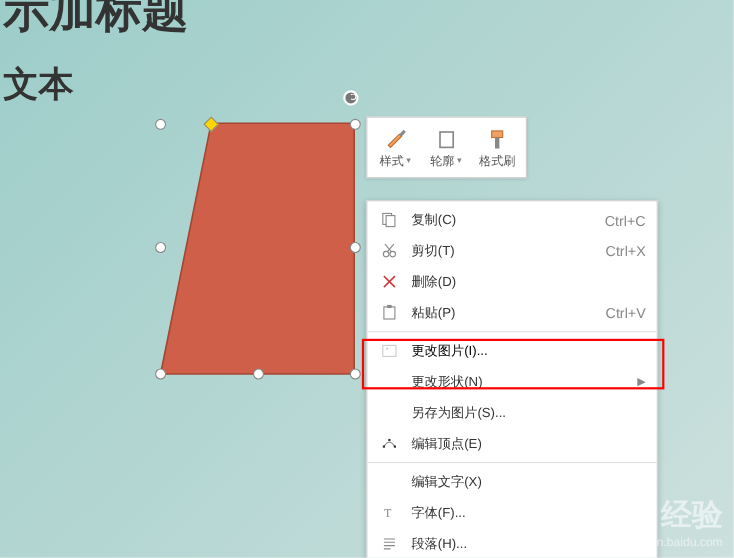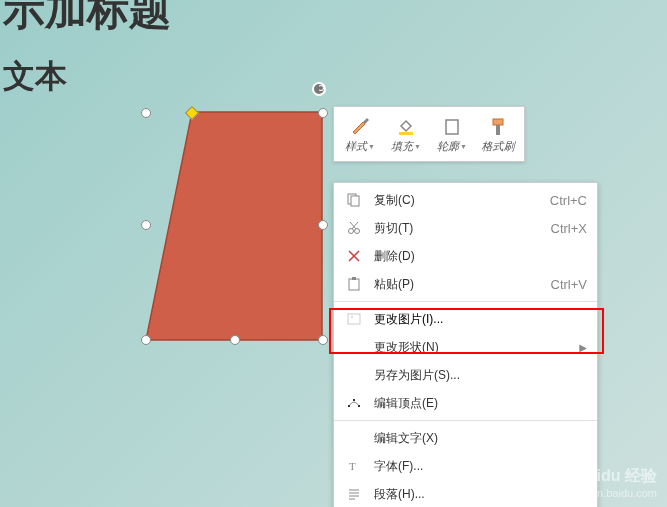--- a/index.html
+++ b/index.html
@@ -70,21 +70,20 @@
     .mini-toolbar {
       position: absolute;
       top: 106px;
       left: 333px;
       background: #fff;
       border: 1px solid #ccc;
       display: flex;
       padding: 4px 4px;
       gap: 2px;
       box-shadow: 0 1px 3px rgba(0,0,0,0.15);
-      font-style: italic;
     }
     .mini-btn {
       display: flex;
       flex-direction: column;
       align-items: center;
       justify-content: center;
       width: 44px;
       height: 46px;
       cursor: pointer;
       font-size: 11px;
@@ -150,21 +149,21 @@
     .watermark {
       position: absolute;
       bottom: 8px;
       right: 10px;
       text-align: right;
       color: rgba(255,255,255,0.55);
       font-size: 11px;
       pointer-events: none;
     }
     .watermark-logo {
-      font-size: 16px;
+      font-size: 28px;
       font-weight: bold;
     }
   </style>
 </head>
 <body>
 
 <div class="partial-title">示加标题</div>
 <div class="subtitle">文本</div>
 
 <svg class="shape-svg" width="200" height="240">
@@ -190,32 +189,20 @@
         </svg>
     </div>
     <div class="mini-btn-label">
         <span>样式</span>
         <span class="dd-arrow">▼</span>
       </div>
   </div>
   <div class="mini-btn">
     <div class="mini-btn-icon">
       <svg width="22" height="22" viewBox="0 0 22 22">
-          <path d="M6 10 L11 5 L16 10 L11 15 Z" fill="none" stroke="#888" stroke-width="1.5"></path>
-          <rect x="4" y="16" width="14" height="3" fill="#ffd030"></rect>
-        </svg>
-    </div>
-    <div class="mini-btn-label">
-        <span>填充</span>
-        <span class="dd-arrow">▼</span>
-      </div>
-  </div>
-  <div class="mini-btn">
-    <div class="mini-btn-icon">
-      <svg width="22" height="22" viewBox="0 0 22 22">
           <rect x="5" y="4" width="12" height="14" fill="none" stroke="#888" stroke-width="1.5"></rect>
         </svg>
     </div>
     <div class="mini-btn-label">
         <span>轮廓</span>
         <span class="dd-arrow">▼</span>
       </div>
   </div>
   <div class="mini-btn">
     <div class="mini-btn-icon">

